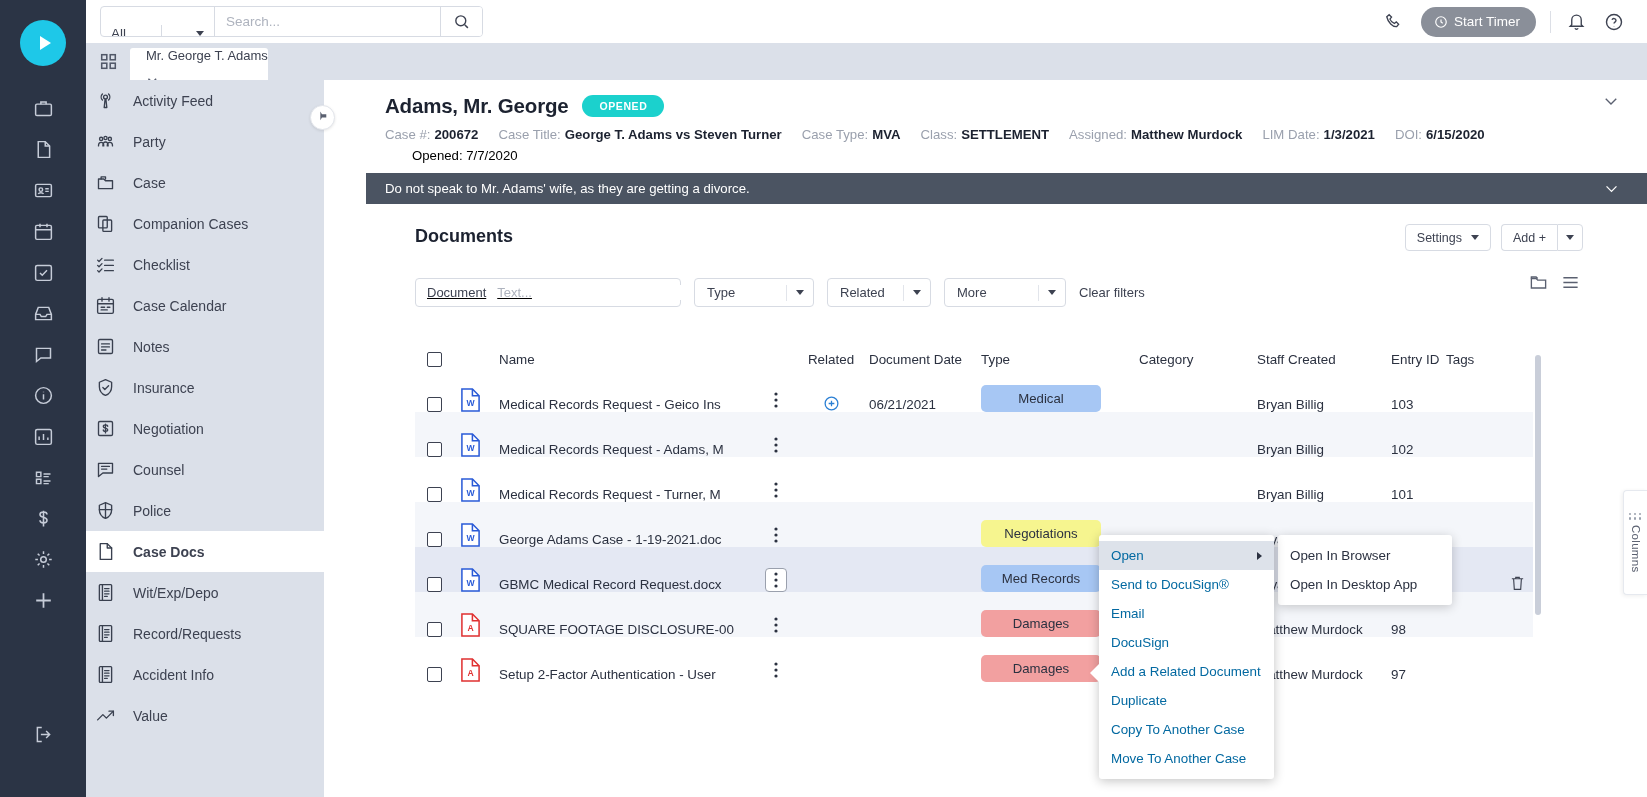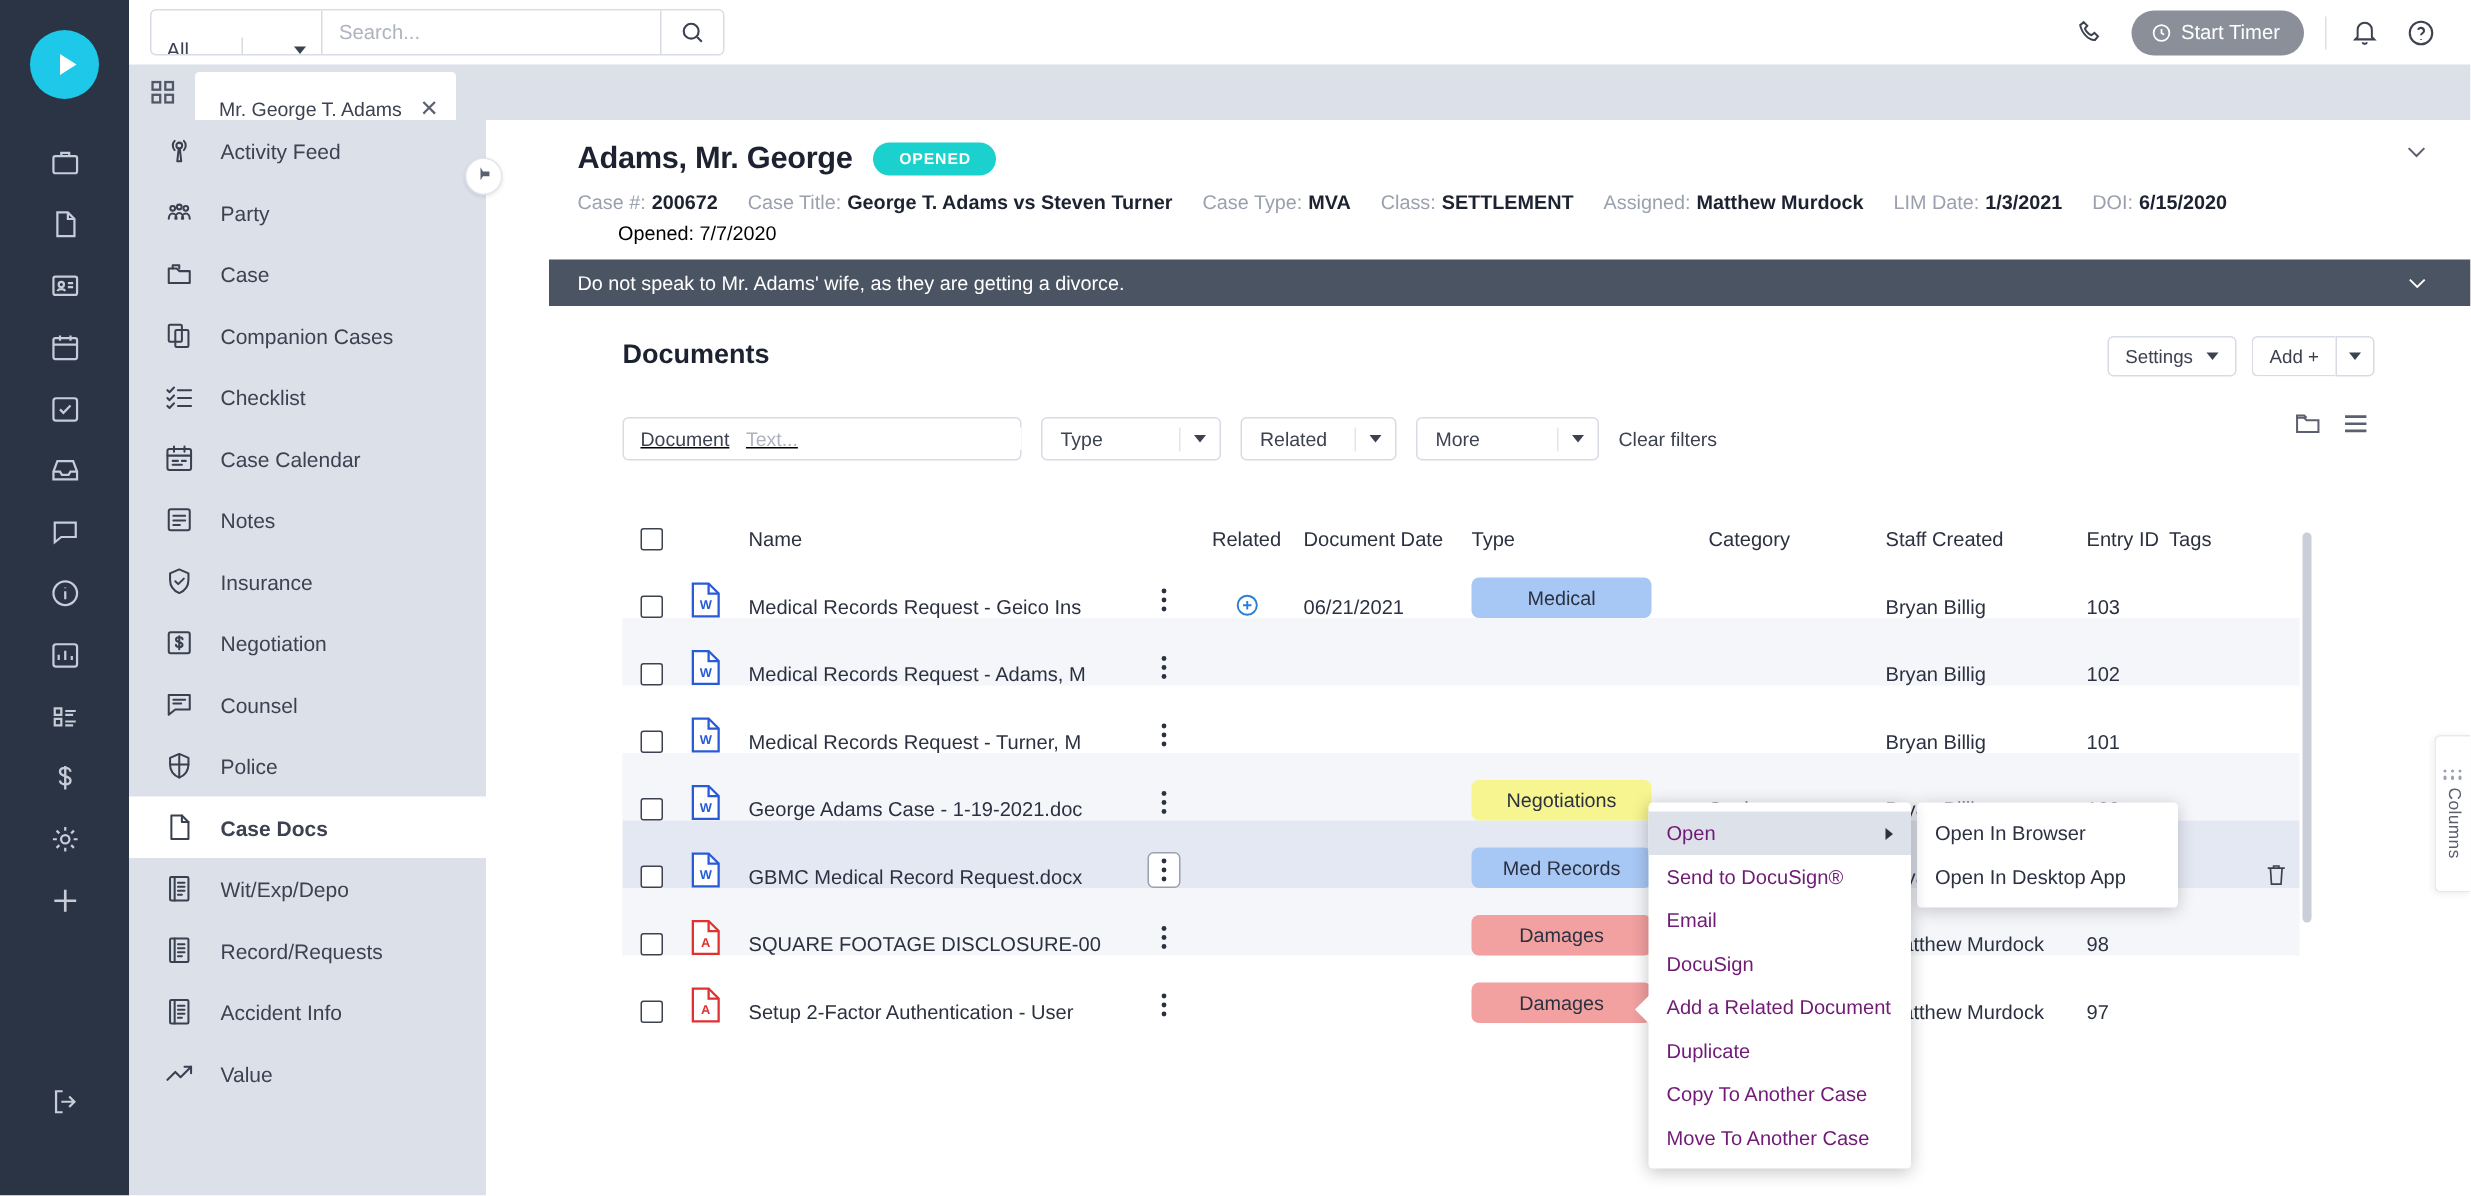--- a/index.html
+++ b/index.html
@@ -83,33 +83,33 @@
   
   .tabstrip {
     position: absolute; left: 86px; top: 43px; right: 0; height: 37px;
     background: #dbe0e9;
     display: flex; align-items: flex-end;
   }
   .grid-ico { width: 44px; height: 37px; display: flex; align-items: center;
               justify-content: center; color: #515868; cursor: pointer; }
   .tab {
     height: 32px; background: #fff; border-radius: 3px 3px 0 0;
-    display: flex; align-items: flex-end; gap: 12px;
-    padding: 0 12px 0 16px; font-size: 13px; color: #3d4251; cursor: pointer;
+    display: flex; align-items: flex-start; gap: 12px;
+    padding: 0 0 0 16px; font-size: 13px; color: #3d4251; cursor: pointer; flex-direction: column;
   }
   .tab .x { color: #5a6070; font-size: 15px; line-height: 1; }
 
   
   .casenav {
     position: absolute; left: 86px; top: 80px; width: 238px; bottom: 0;
     background: #dbe0e9; overflow: hidden;
   }
   .nav-item {
     height: 41px; display: flex; align-items: center; gap: 17px;
-    padding-left: 22px; font-size: 14px; color: #3d4251; cursor: pointer;
+    padding-left: 8px; font-size: 14px; color: #3d4251; cursor: pointer;
   }
   .nav-item .nico { width: 22px; display: flex; align-items: center;
                     justify-content: center; color: #39404f; }
   .nav-item.active { background: #ffffff; font-weight: bold; }
 
   
   .pin {
     position: absolute; left: 310px; top: 105px; width: 25px; height: 25px;
     border-radius: 50%; background: #fff; border: 1px solid #e2e5eb;
     display: flex; align-items: center; justify-content: center;
@@ -242,21 +242,21 @@
   .dots6 i { width: 2.4px; height: 2.4px; background: #9aa0ad; border-radius: 50%; display: block; }
 
   
   .ctxmenu {
     position: absolute; left: 733px; top: 455px; width: 175px;
     background: #fff; border-radius: 3px; z-index: 60;
     box-shadow: 0 2px 11px rgba(0,0,0,.24); padding: 6px 0;
   }
   .ctxmenu .mi {
     height: 29px; display: flex; align-items: center; justify-content: space-between;
-    padding: 0 12px; font-size: 13.4px; color: #701a75; cursor: pointer;
+    padding: 0 12px; font-size: 13.4px; color: #0369a1; cursor: pointer;
   }
   .ctxmenu .mi.hl { background: #dde2ea; }
   .ctxmenu .mi .tri {
     width: 0; height: 0; border-top: 4.5px solid transparent;
     border-bottom: 4.5px solid transparent; border-left: 5.5px solid #2b3140;
   }
   .ctxmenu .tail {
     position: absolute; left: -9px; top: 128px; width: 0; height: 0;
     border-top: 10px solid transparent; border-bottom: 10px solid transparent;
     border-right: 10px solid #fff;

